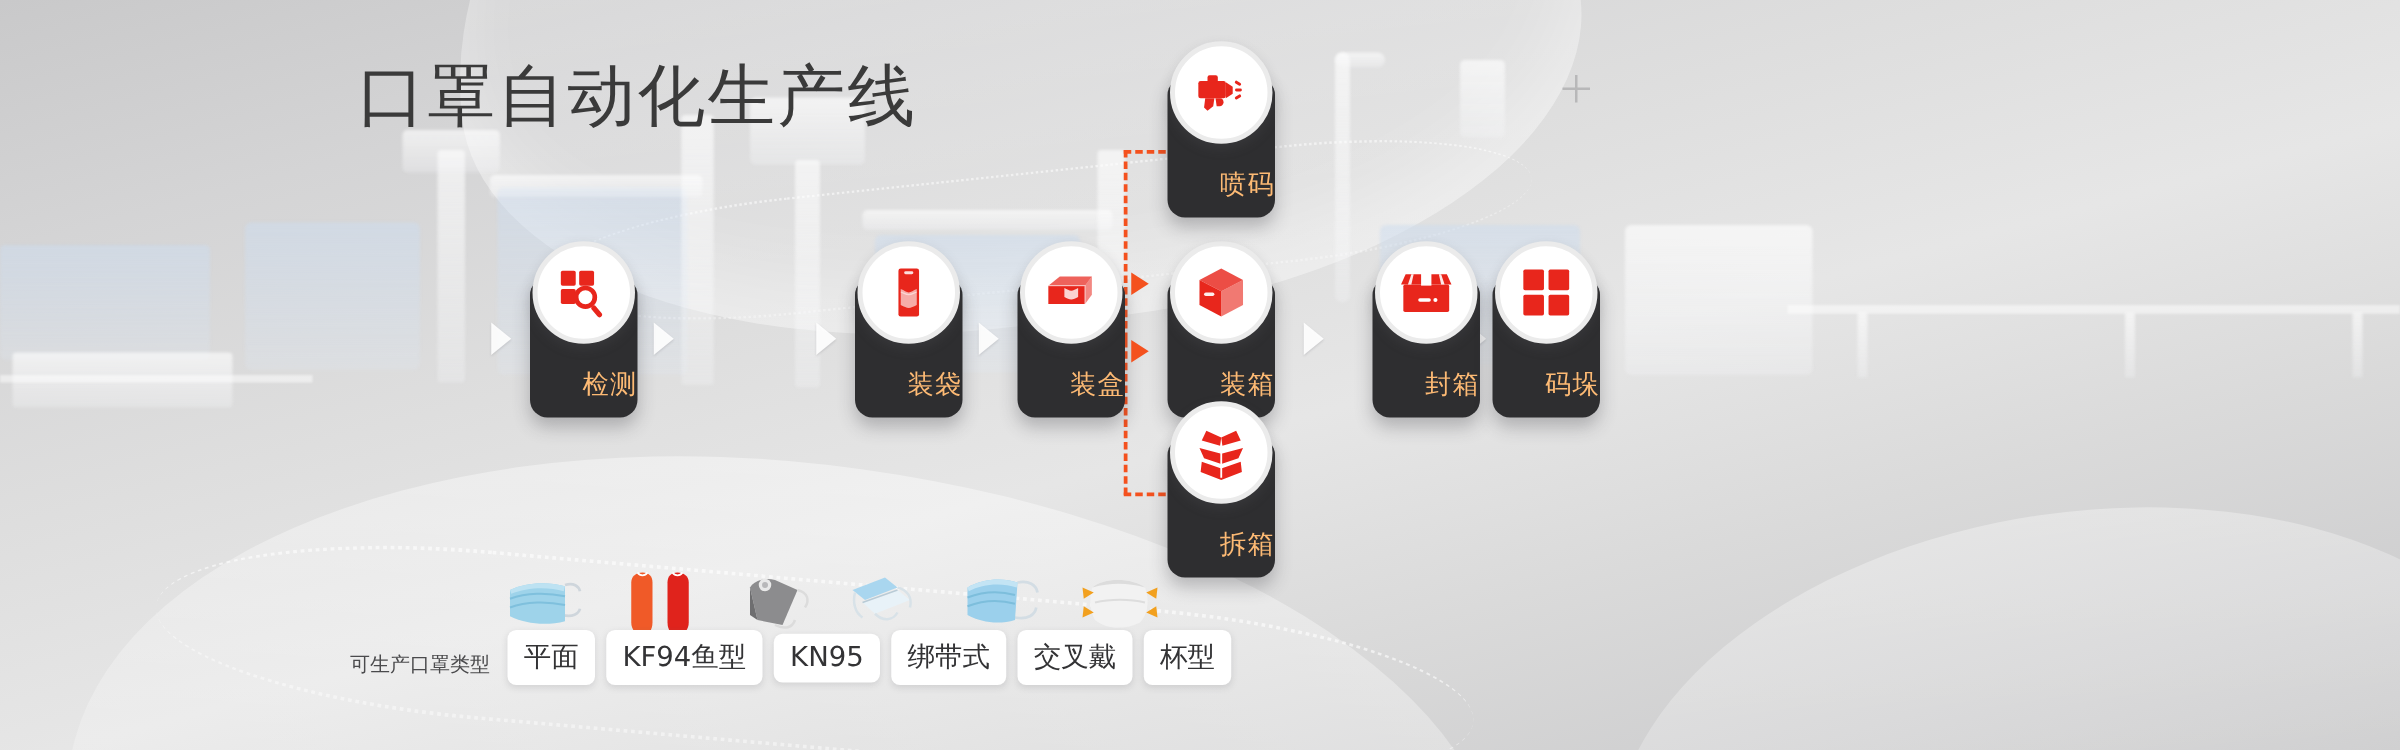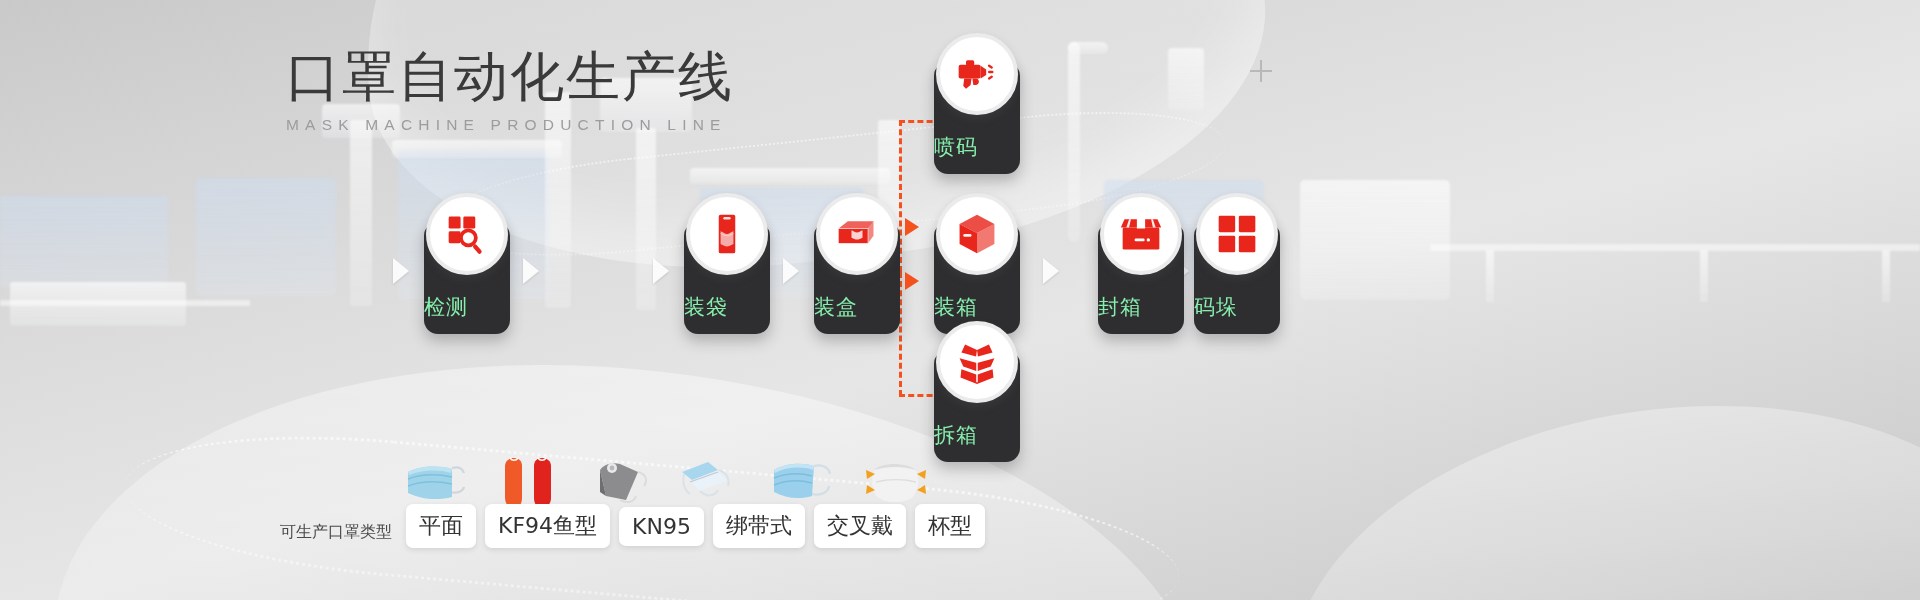--- a/index.html
+++ b/index.html
@@ -106,22 +106,22 @@
     transform: translateX(-50%);
     width: 82px; height: 82px; border-radius: 50%;
     background: #fff;
     border: 4px solid #ebebeb;
     box-shadow: 0 4px 9px rgba(90,90,95,0.22);
     display: flex; align-items: center; justify-content: center;
   }
   .node-badge svg { width: 44px; height: 44px; display: block; }
   .node-label {
     position: absolute; left: 0; right: 0; bottom: 13px;
-    text-align: left;
-    color: #86efac; font-size: 21px; letter-spacing: 1px;
+    text-align: right;
+    color: #fdba74; font-size: 21px; letter-spacing: 1px;
     font-family: "DejaVu Sans", "Liberation Sans", sans-serif;
   }
 
   
   .arrow-w {
     position: absolute; z-index: 4;
     width: 0; height: 0;
     border-top: 13px solid transparent;
     border-bottom: 13px solid transparent;
     border-left: 16px solid rgba(255,255,255,0.92);
@@ -202,21 +202,20 @@
   <div class="mach-line" style="left:1430px; top:244px; width:490px; height:7px;"></div>
   <div class="mach" style="left:1486px; top:250px; width:8px; height:52px;"></div>
   <div class="mach" style="left:1700px; top:250px; width:8px; height:52px;"></div>
   <div class="mach" style="left:1882px; top:250px; width:8px; height:52px;"></div>
   <div class="mach-line" style="left:0px; top:300px; width:250px; height:6px;"></div>
 
   <div class="plus-mark"></div>
 
   <div id="title-block">
     <div id="title-cn">口罩自动化生产线</div>
-    <div id="title-en">MASK MACHINE PRODUCTION LINE</div>
   </div>
 
   <div class="dash-v" style="left:899px; top:120px; height:152px;"></div>
   <div class="dash-h" style="left:899px; top:120px; width:52px;"></div>
 
   <div class="dash-v" style="left:899px; top:272px; height:124px;"></div>
   <div class="dash-h" style="left:899px; top:394px; width:52px;"></div>
 
   <div class="arrow-r" style="left:905px; top:218px;"></div>
   <div class="arrow-r" style="left:905px; top:272px;"></div>

